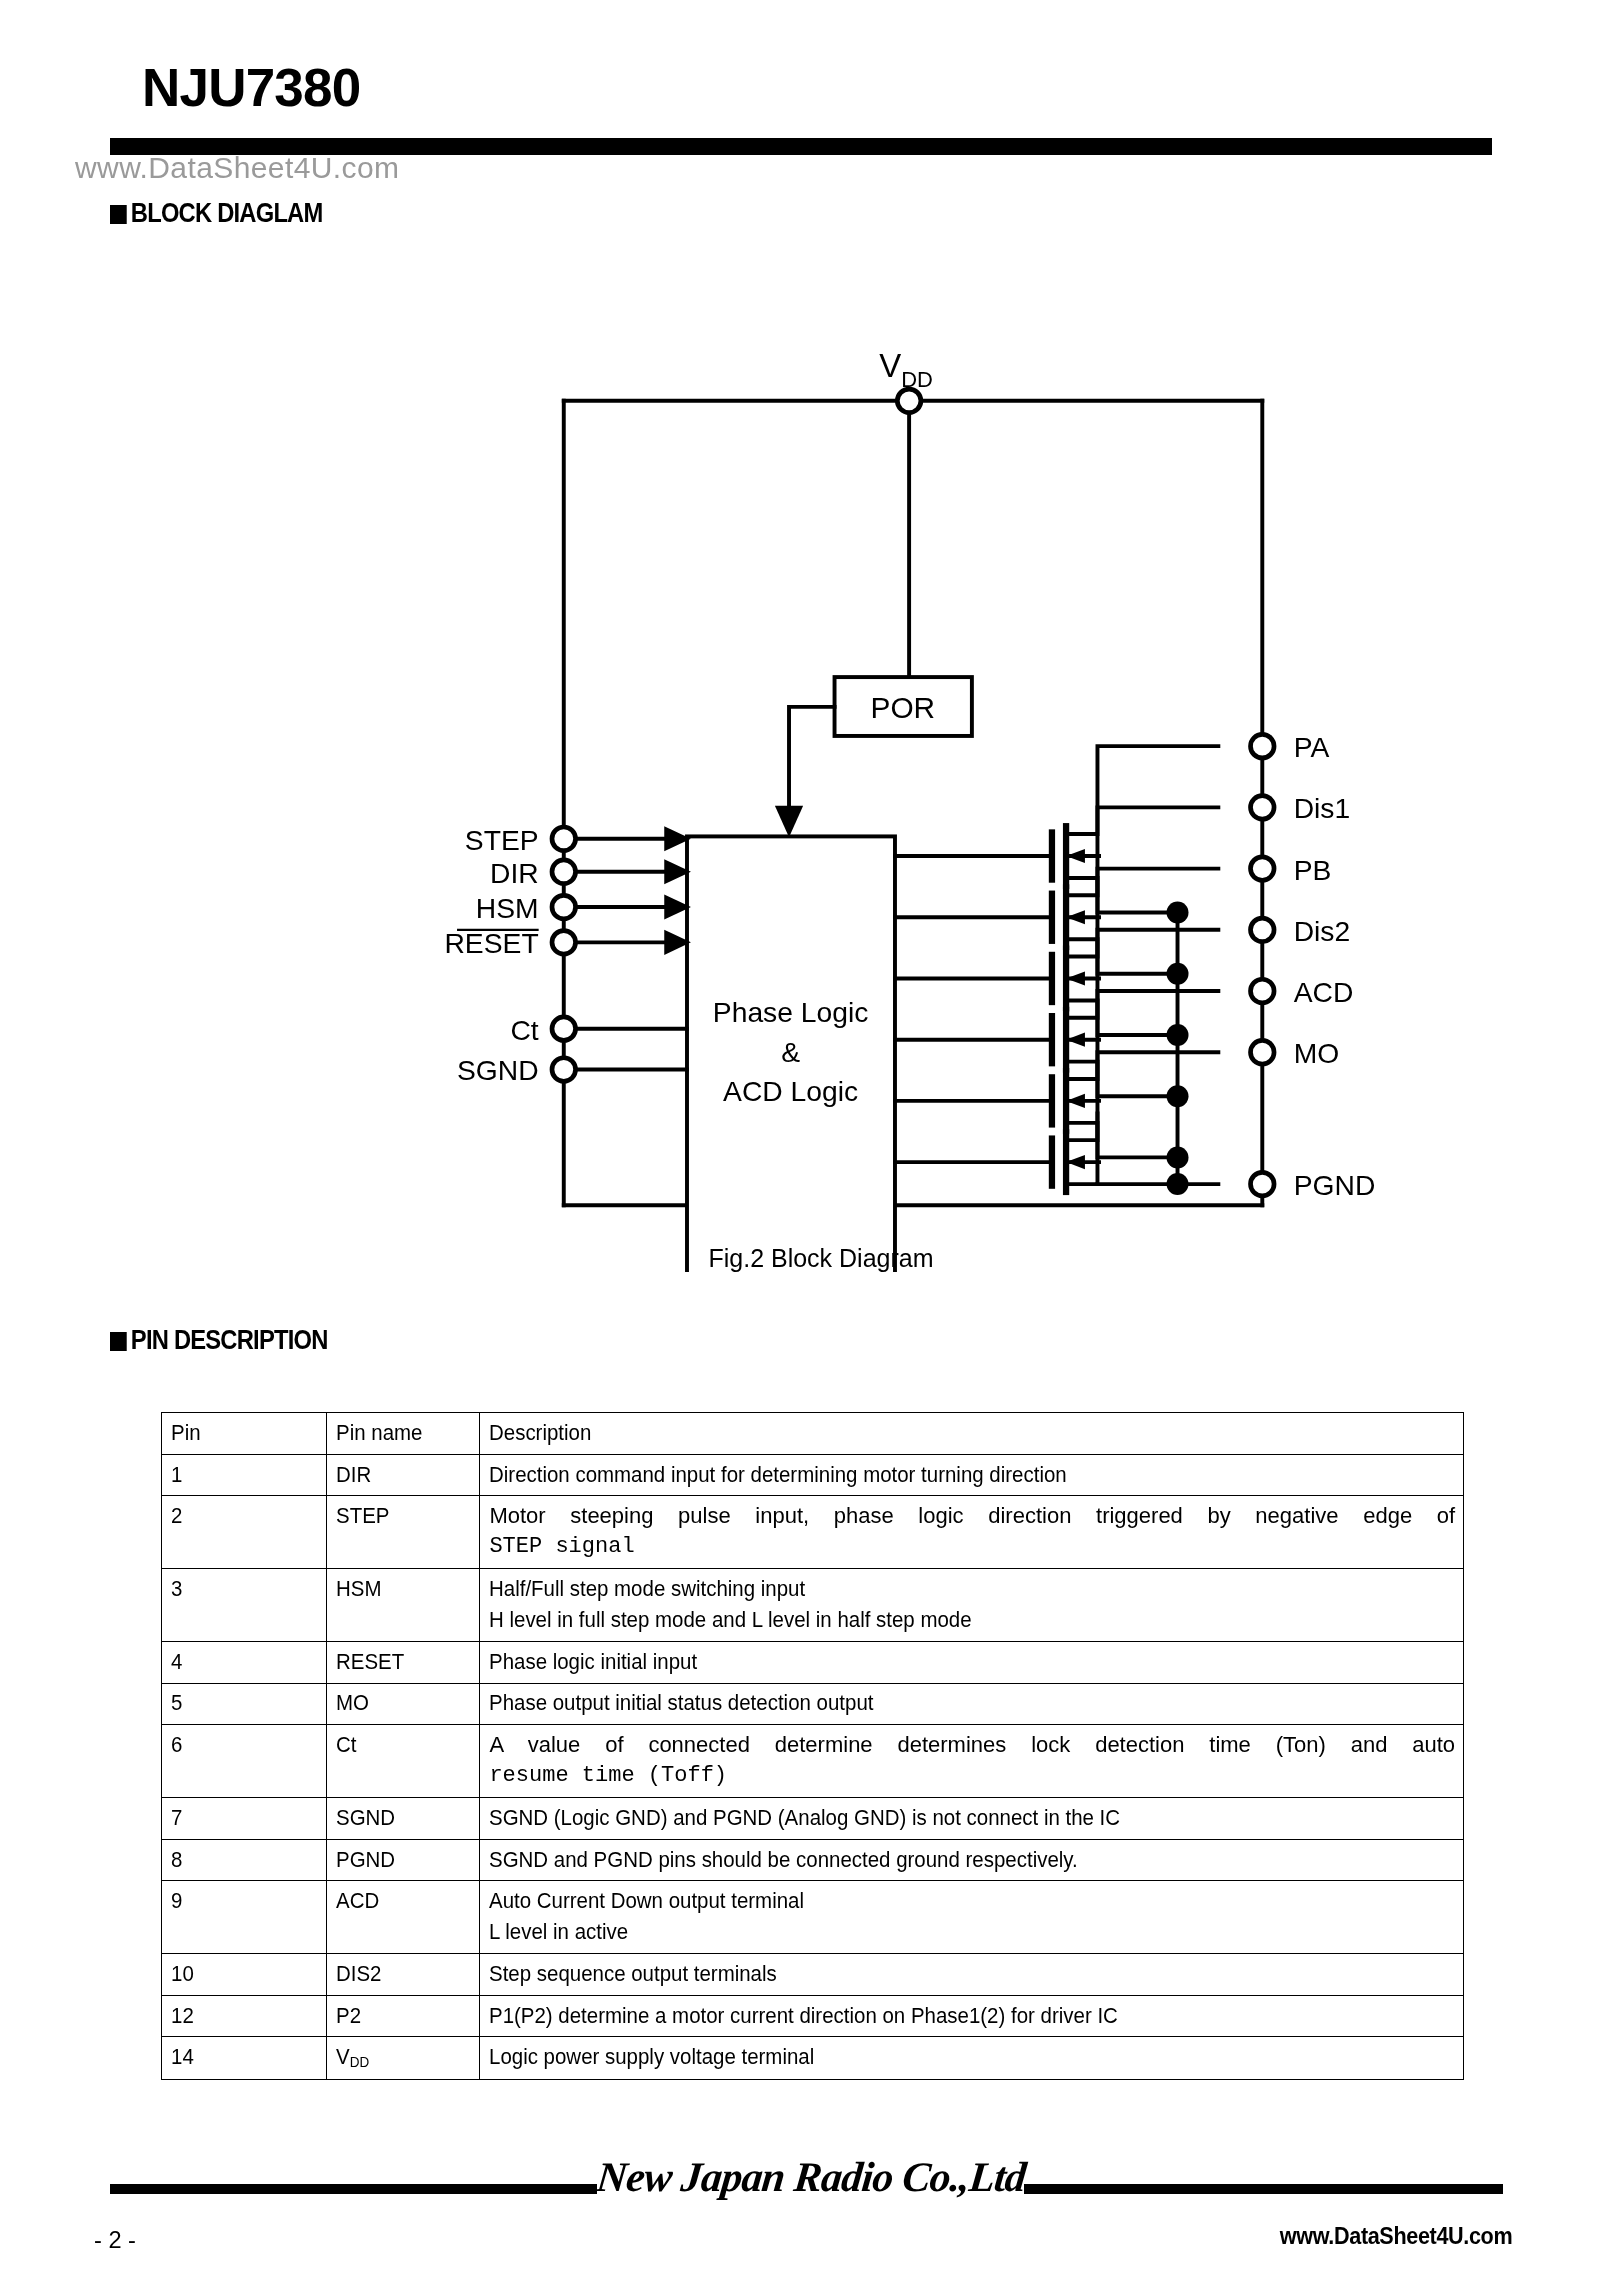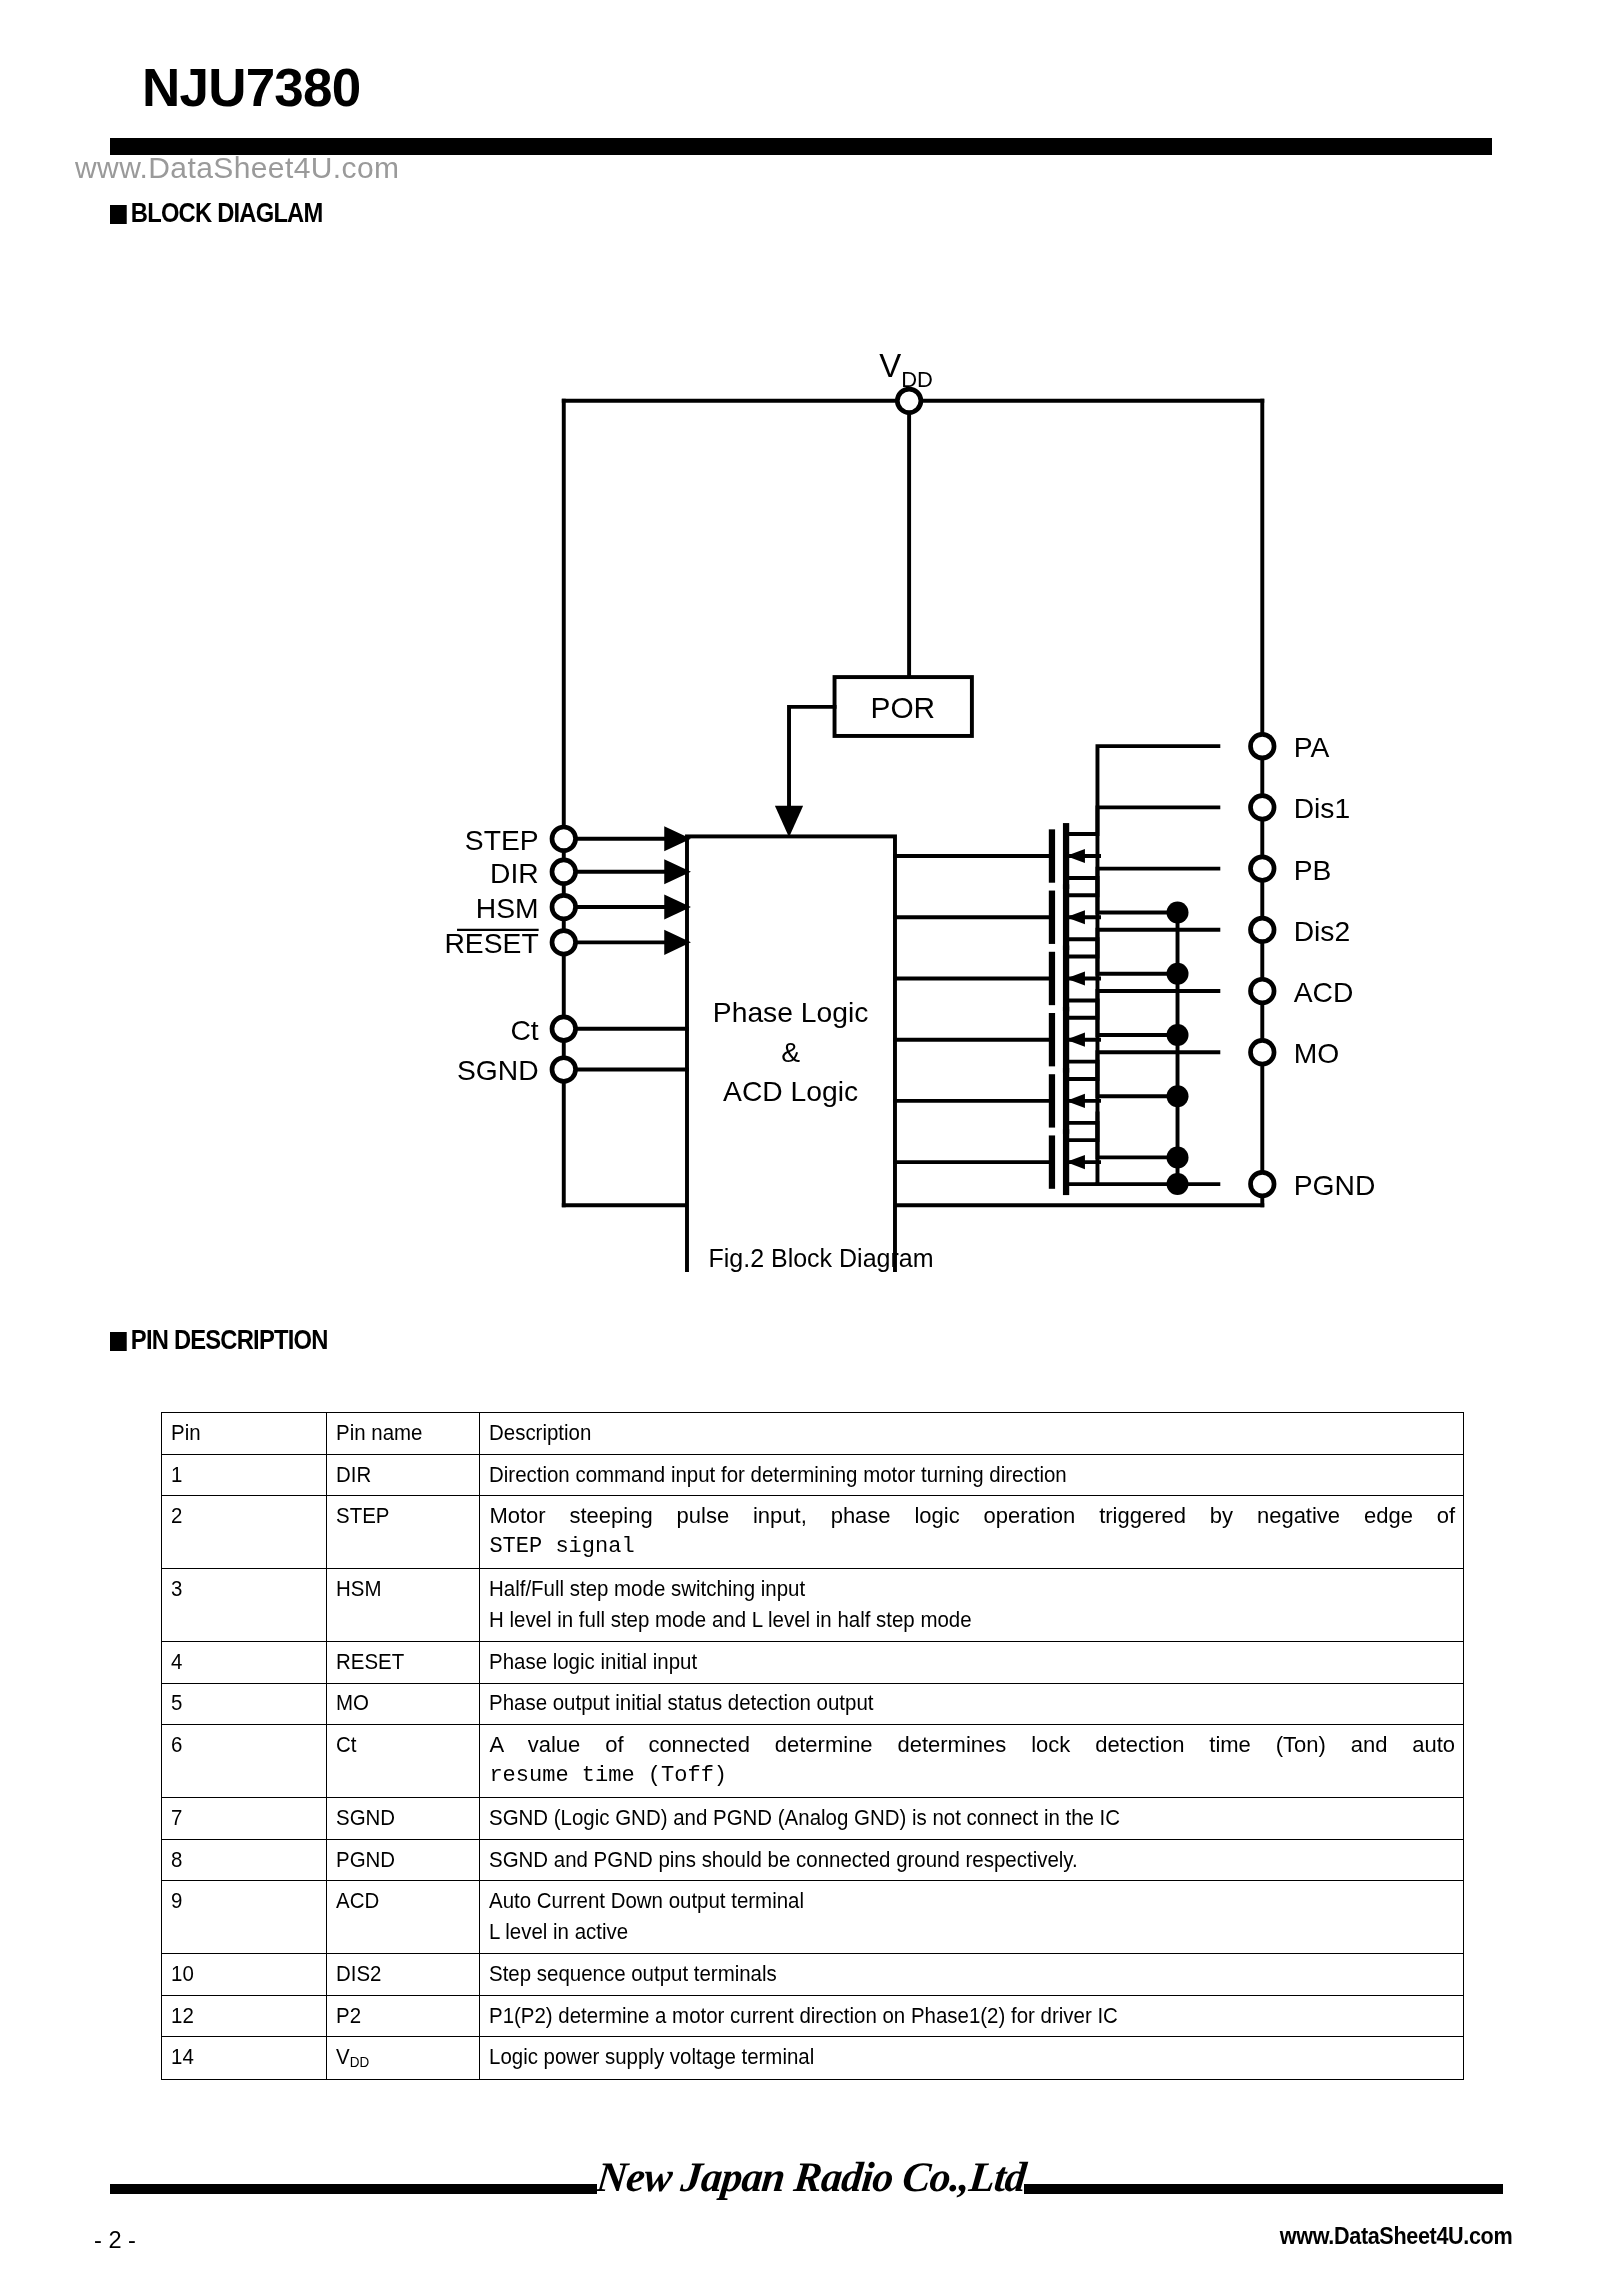--- a/index.html
+++ b/index.html
@@ -370,21 +370,21 @@
             </td>
           </tr>
           <tr>
             <td>
               <span class="cell-txt">2</span>
             </td>
             <td>
               <span class="cell-txt">STEP</span>
             </td>
             <td>
-              <span class="cell-txt justify"><span class="ln">Motor steeping pulse input, phase logic operation triggered by negative edge of</span><span class="ln last">STEP signal</span></span>
+              <span class="cell-txt justify"><span class="ln">Motor steeping pulse input, phase logic direction triggered by negative edge of</span><span class="ln last">STEP signal</span></span>
             </td>
           </tr>
           <tr>
             <td>
               <span class="cell-txt">3</span>
             </td>
             <td>
               <span class="cell-txt">HSM</span>
             </td>
             <td>

